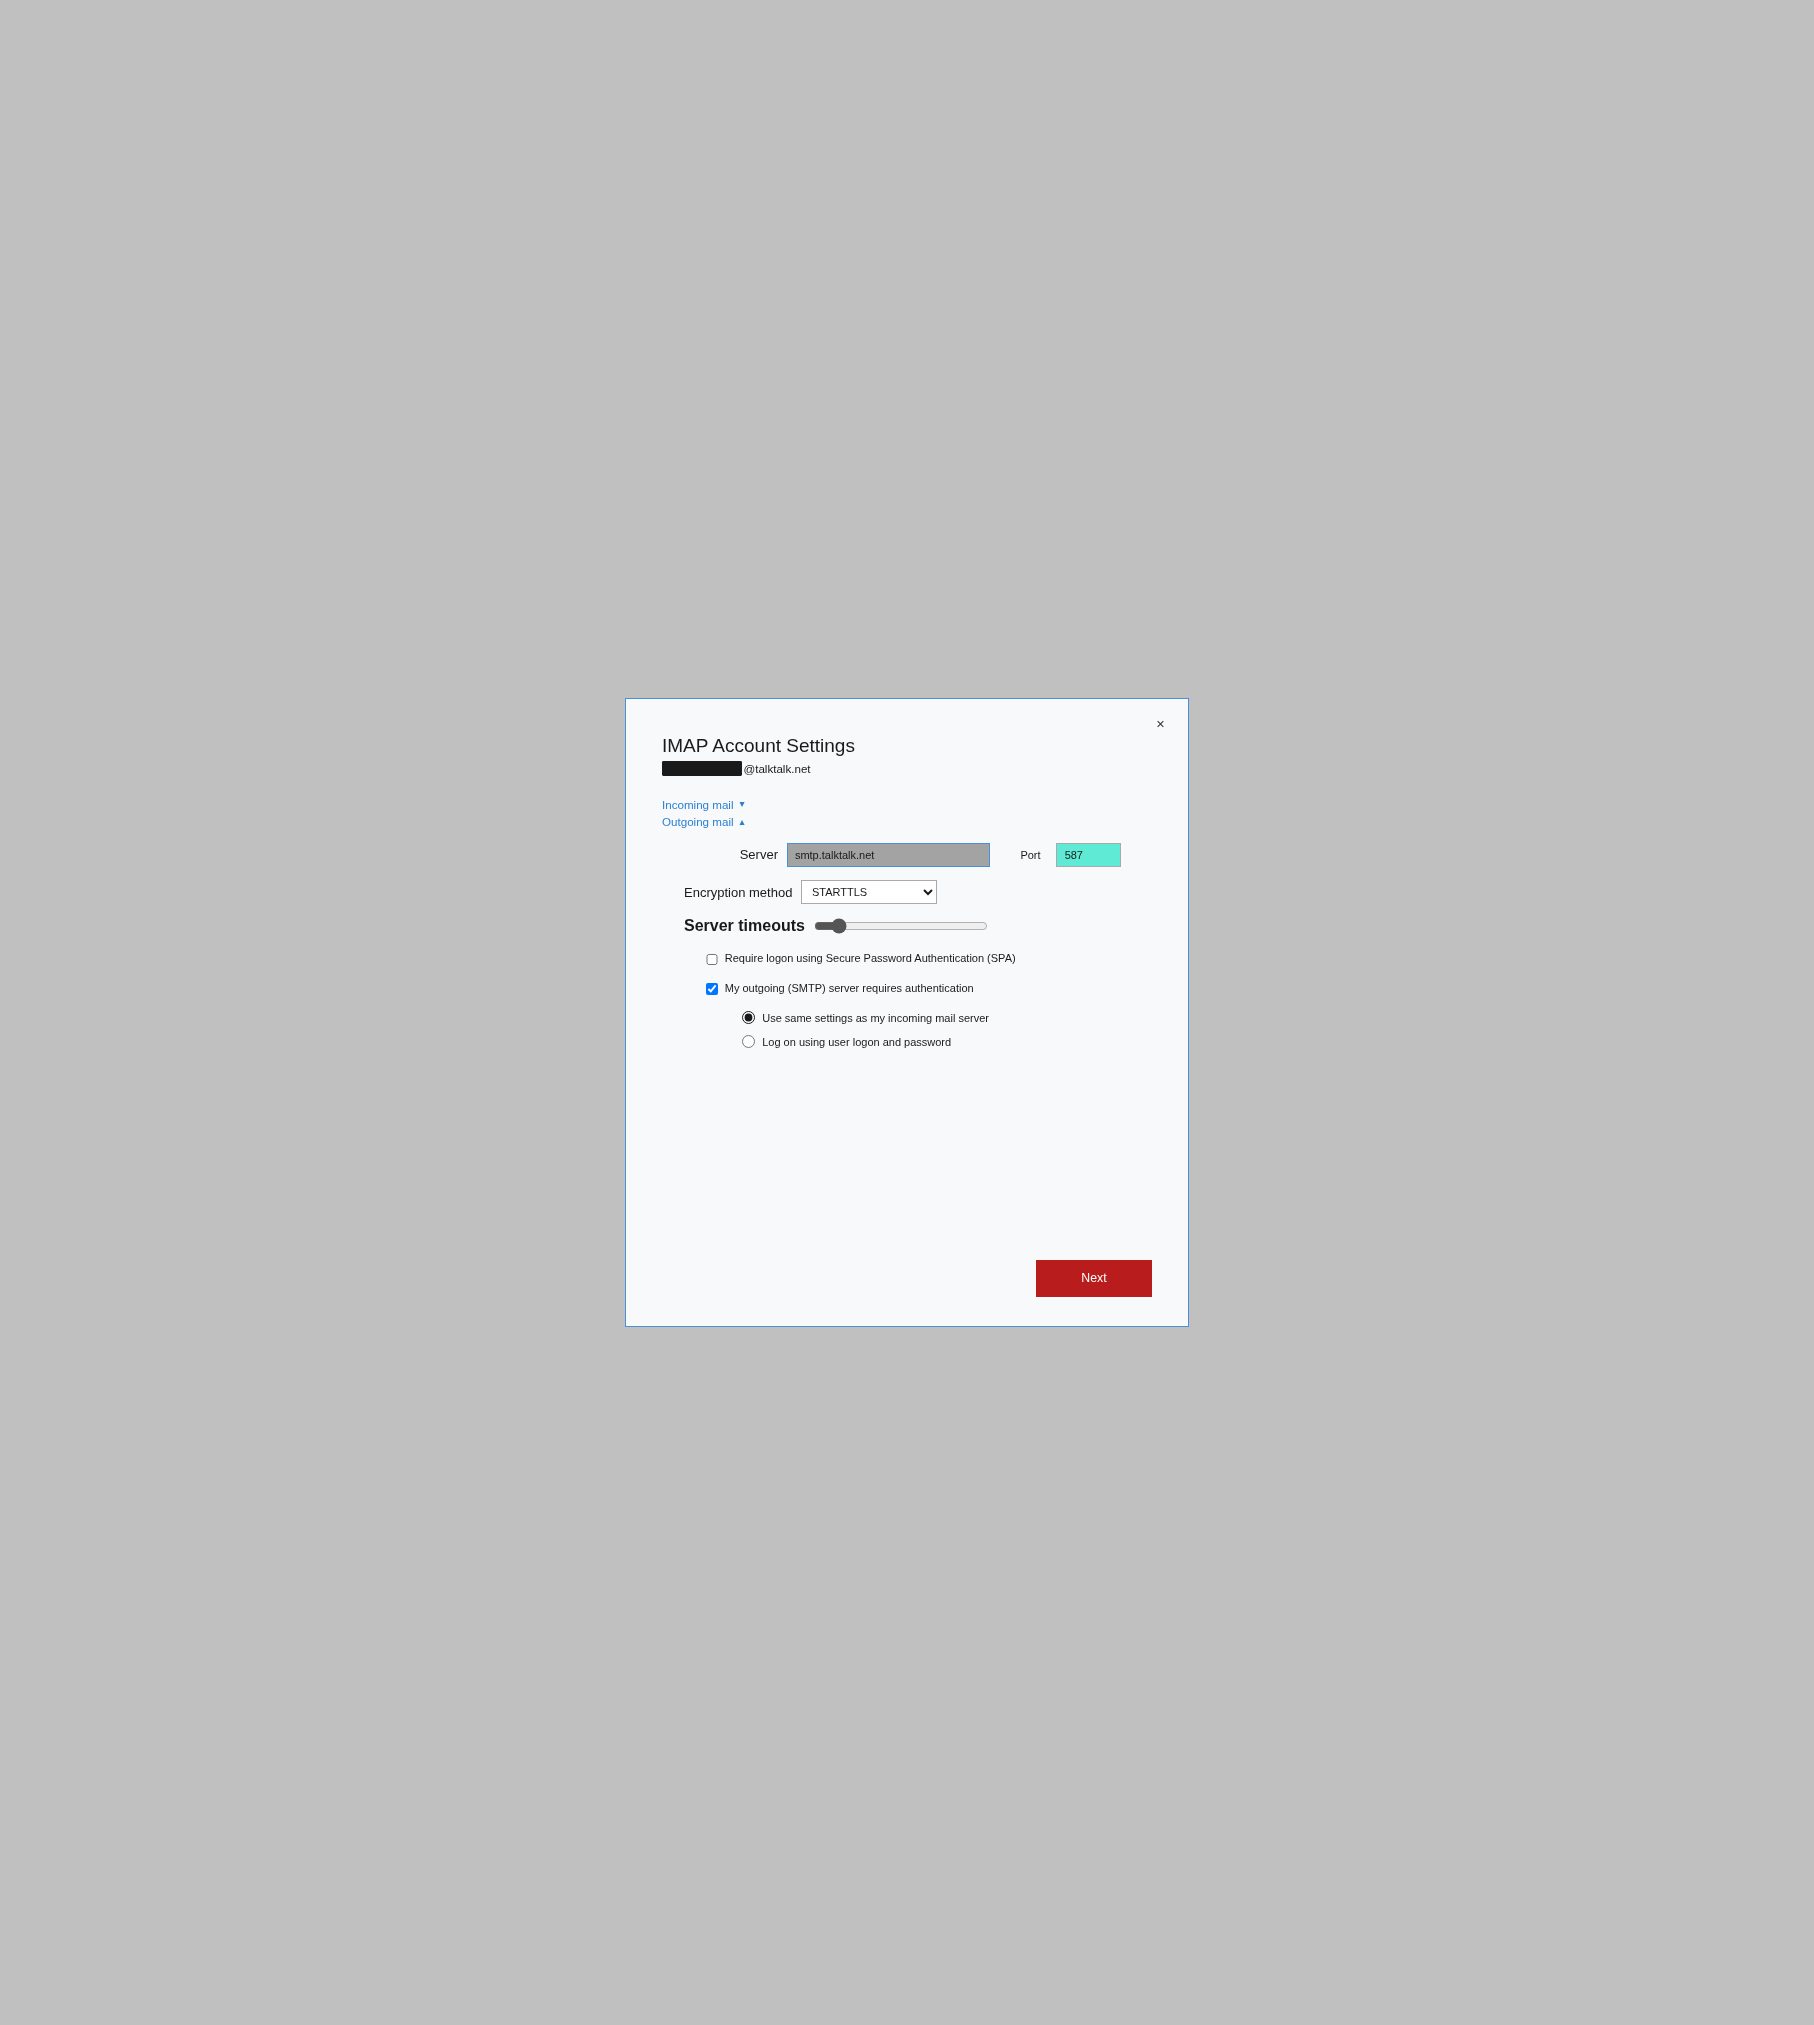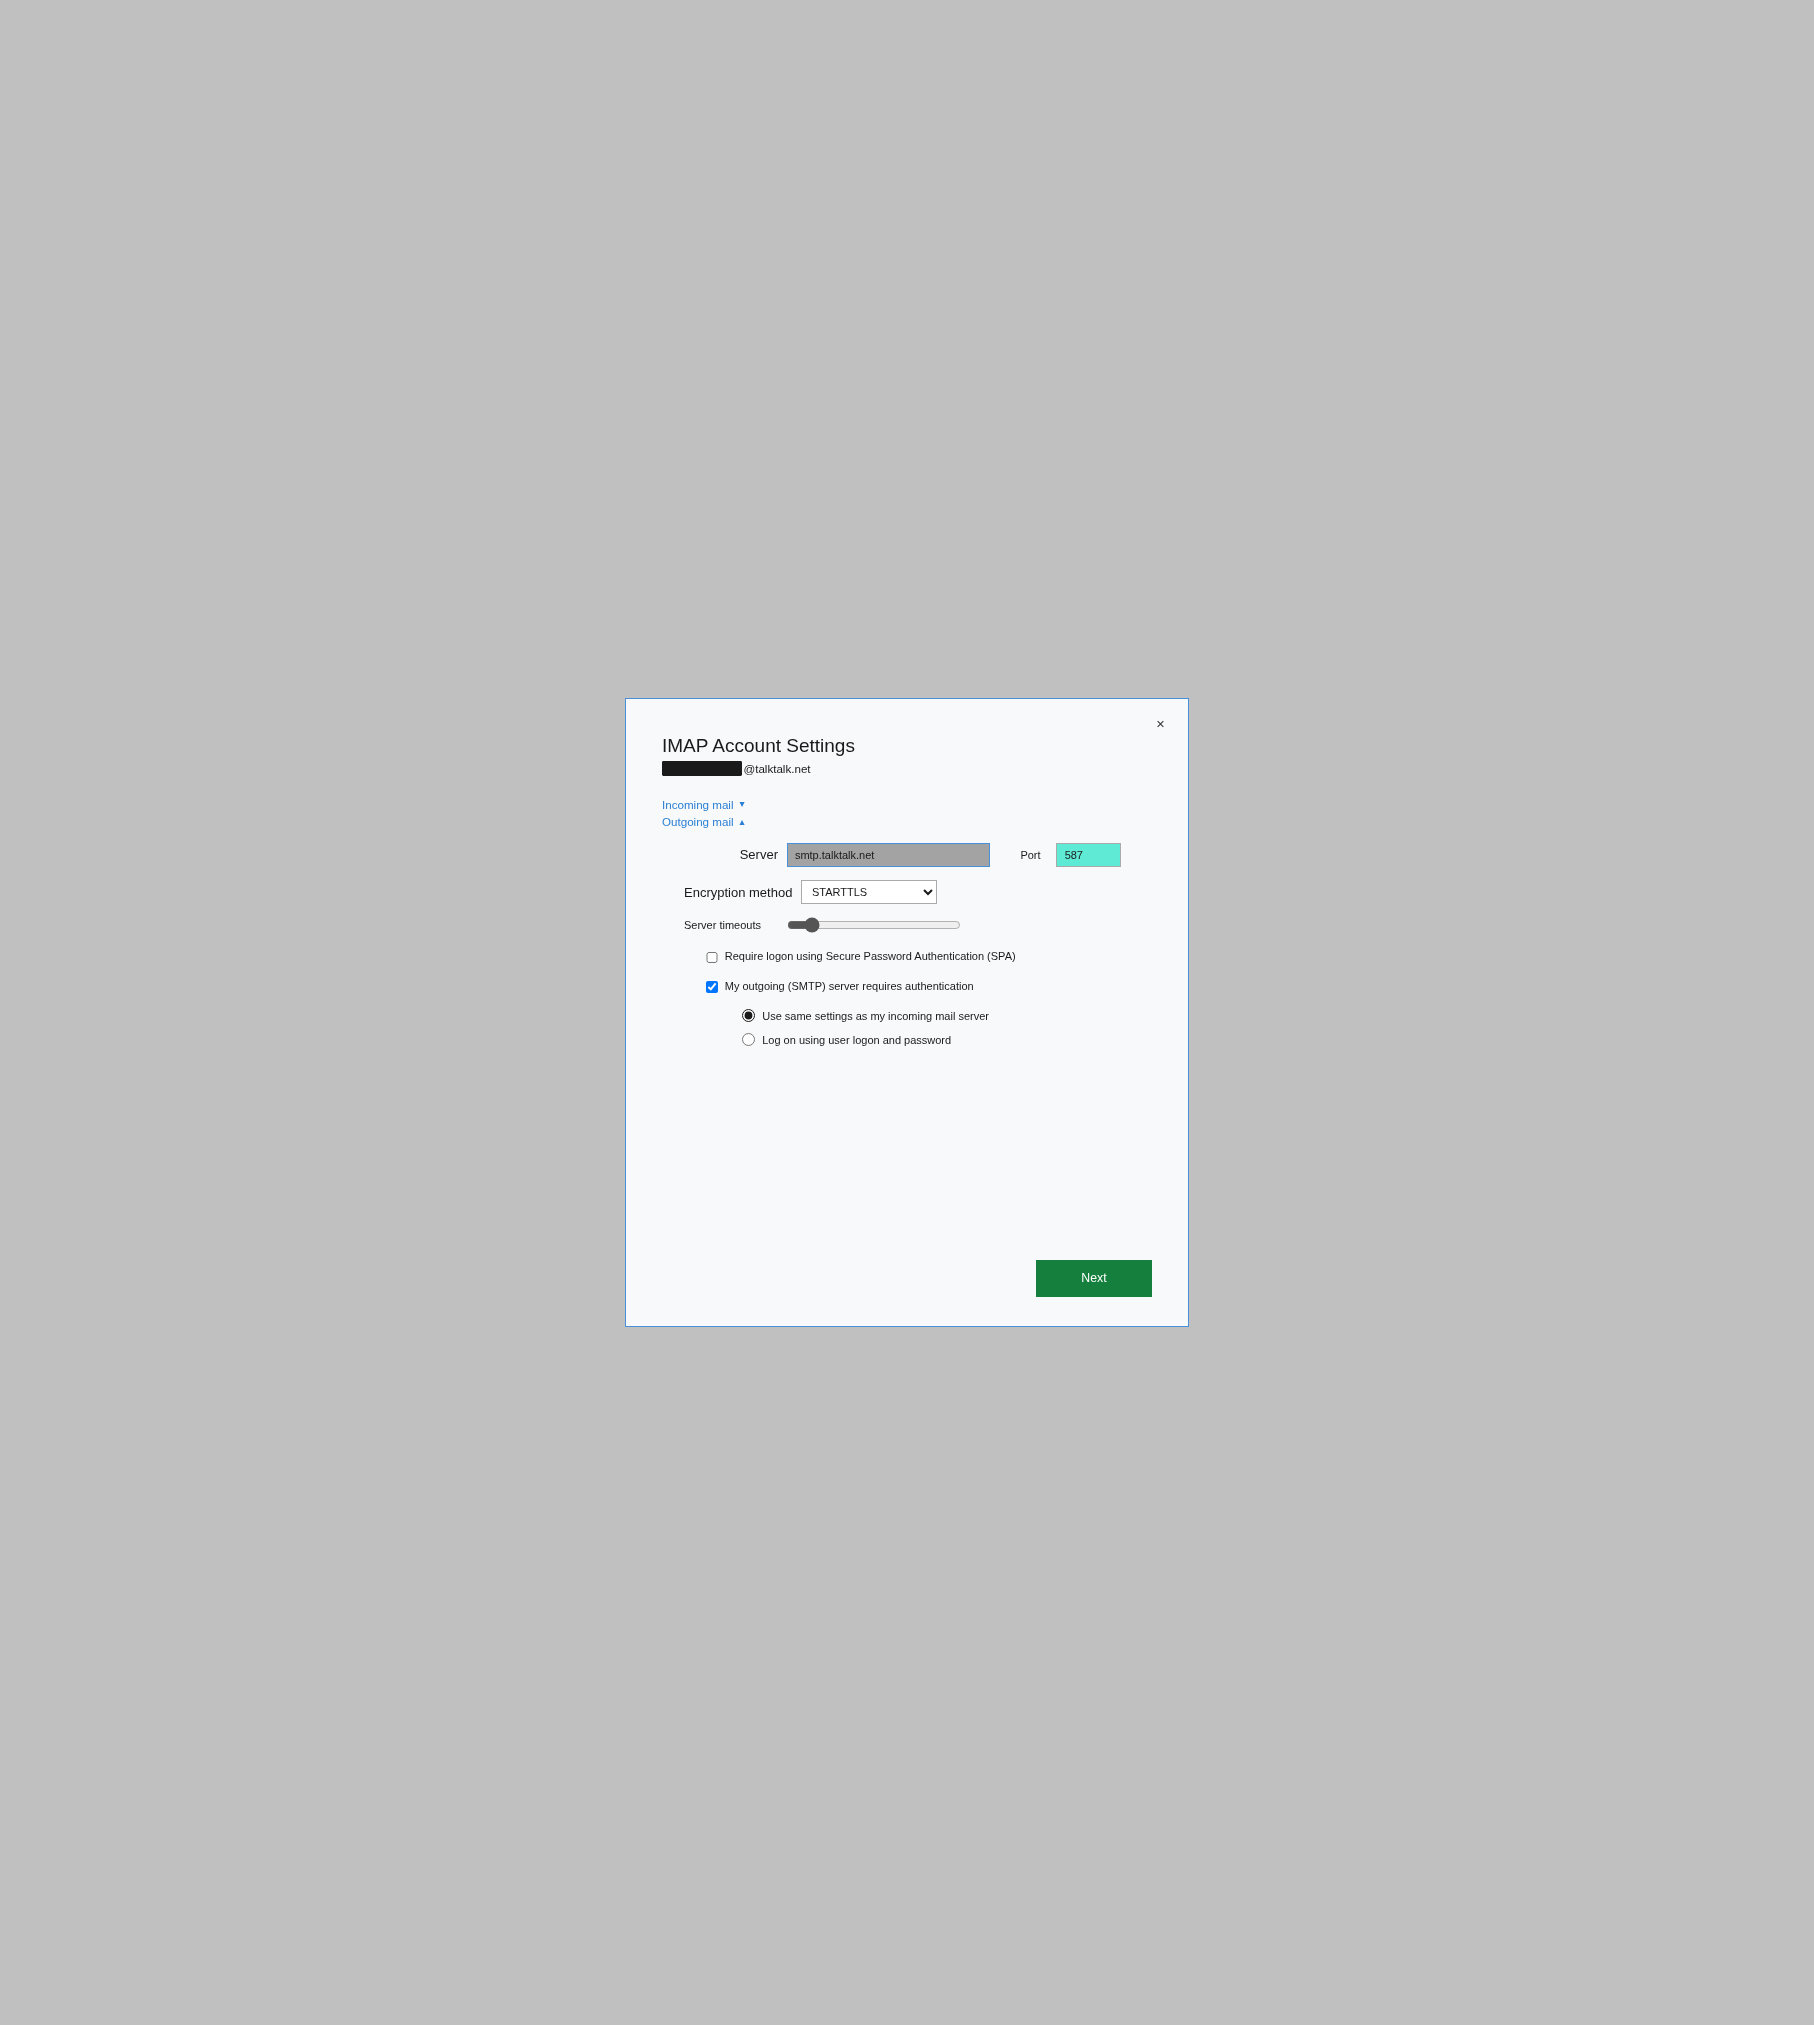--- a/index.html
+++ b/index.html
@@ -153,23 +153,24 @@
     }
 
     .slider-row {
       display: flex;
       align-items: center;
       margin-bottom: 16px;
       gap: 8.7px;
     }
 
     .slider-label {
-      font-size: 11px;
+      font-size: 16px;
       color: #1a1a1a;
       min-width: 94px;
+      font-weight: bold;
     }
 
     .slider-container {
       display: flex;
       align-items: center;
       width: 188px;
     }
 
     .slider {
       width: 174px;
@@ -229,21 +230,21 @@
       flex: 1;
     }
 
     .footer {
       display: flex;
       justify-content: flex-end;
       margin-top: 22px;
     }
 
     .next-btn {
-      background: #15803d;
+      background: #b91c1c;
       color: white;
       border: none;
       padding: 11.6px 43px;
       font-size: 12.3px;
       cursor: pointer;
       font-weight: 400;
       min-width: 116px;
     }
   </style>
 </head>

